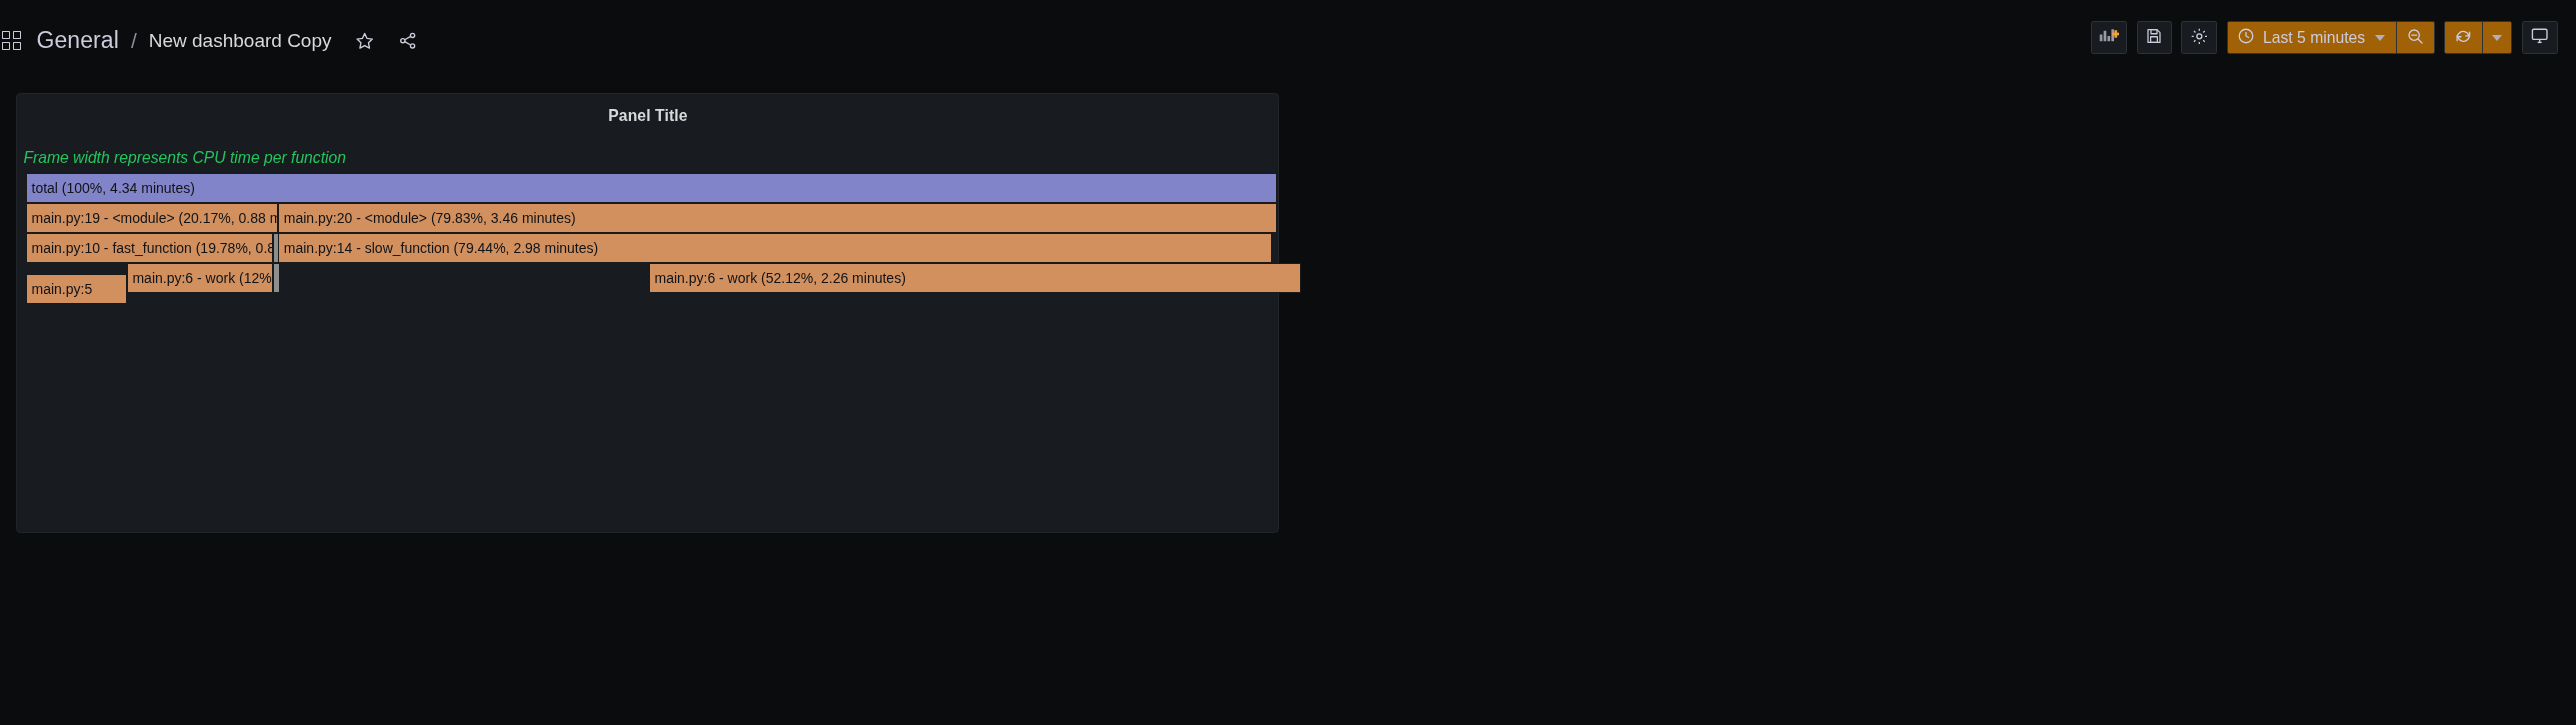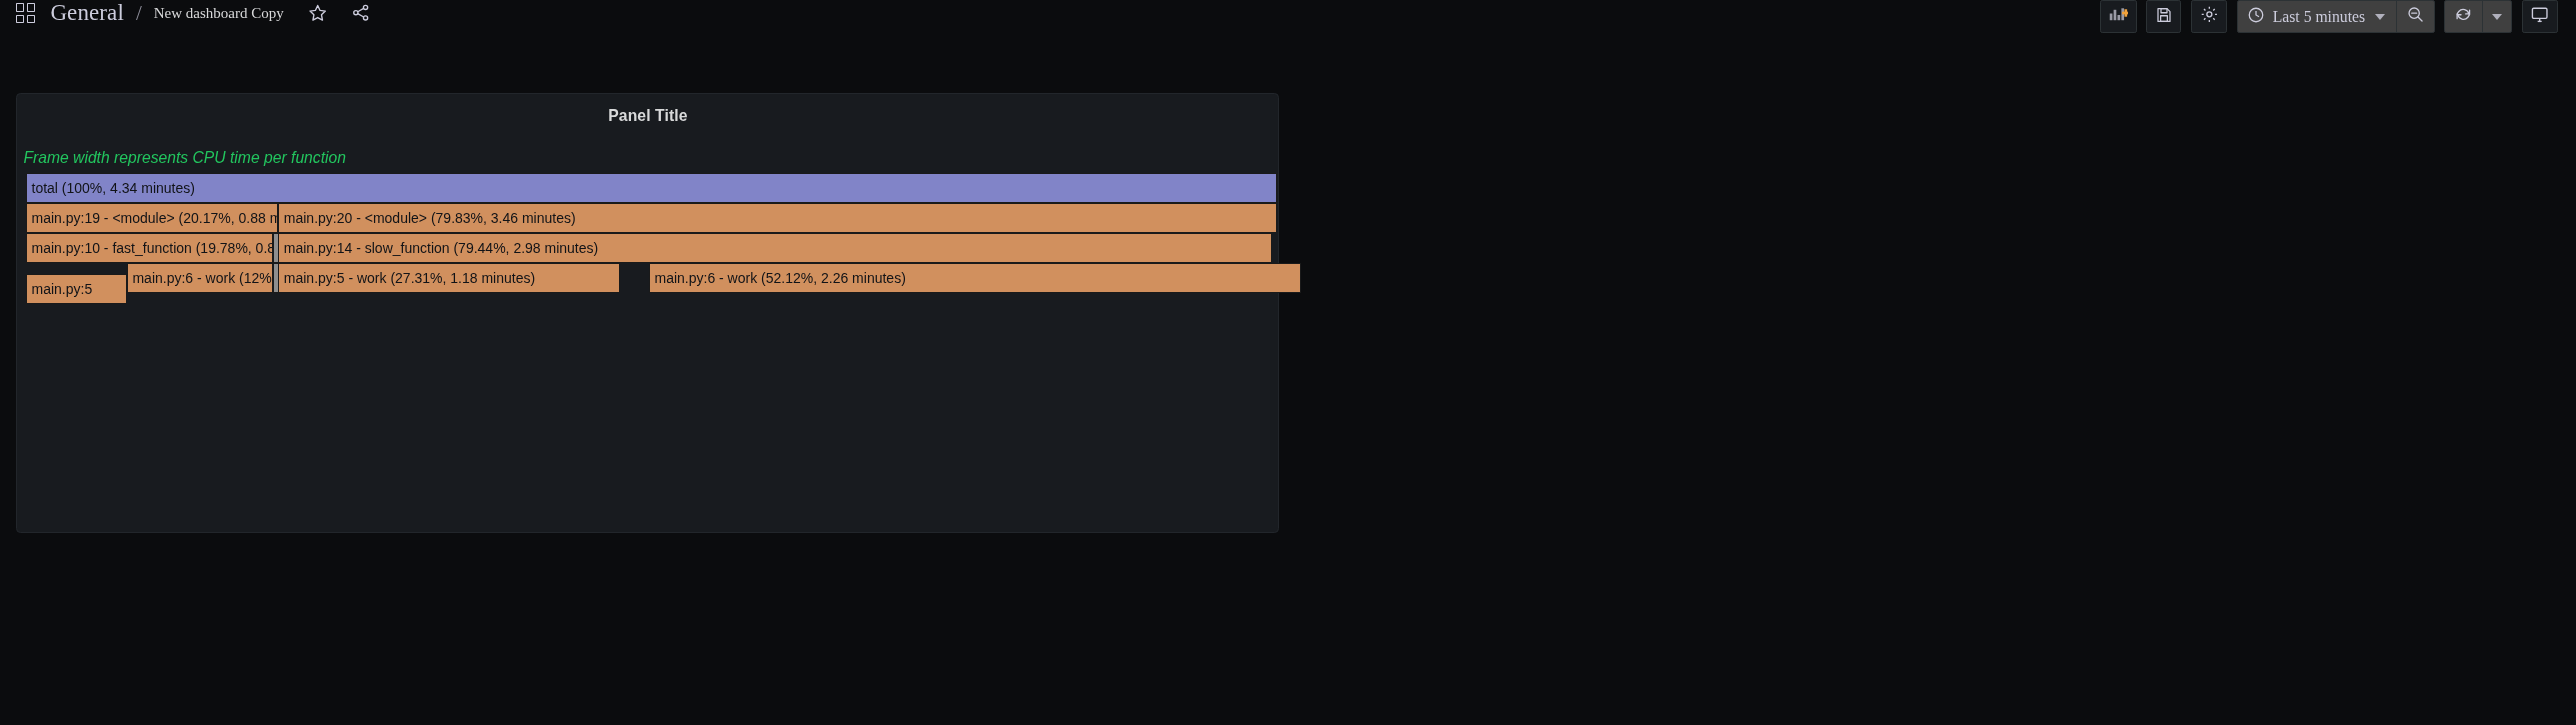--- a/index.html
+++ b/index.html
@@ -8,24 +8,23 @@
     background: #0b0c0e;
     font-family: "Liberation Sans", sans-serif;
     overflow: hidden;
   }
 
   
   .navbar {
     position: relative;
     height: 54px;
     display: flex;
-    align-items: flex-start;
-    padding: 0 18px 0 16px;
+    align-items: flex-end;
+    padding: 0 18px 0 2px;
     background: #0b0c0e;
-    font-family: Liberation Serif, serif;
   }
   .breadcrumb {
     display: flex;
     align-items: center;
     gap: 0;
   }
   .dash-icon {
     width: 21px; height: 21px;
     margin-right: 13.4px;
     display: flex; flex-wrap: wrap;
@@ -44,21 +43,21 @@
     letter-spacing: 0.1px;
     white-space: nowrap;
   }
   .crumb-sep {
     color: #8e8e9a;
     font-size: 21px;
     margin: 0 12px;
   }
   .crumb-current {
     color: #d8d9da;
-    font-size: 15px;
+    font-size: 19px;
     white-space: nowrap;
   }
   .crumb-actions { display: flex; align-items: center; gap: 18px; margin-left: 21px; }
   .icon-btn-plain {
     width: 25px; height: 25px;
     display: flex; align-items: center; justify-content: center;
     color: #ccccdc;
   }
   .icon-btn-plain svg { display: block; }
 
@@ -77,21 +76,21 @@
     border-radius: 2.2px;
     display: flex;
     align-items: center;
     justify-content: center;
     color: #ccccdc;
   }
   .tgroup {
     display: flex;
     align-items: center;
     height: 33px;
-    background: #404040;
+    background: #a16207;
     border: 0.7px solid #2c3235;
     border-radius: 2.2px;
     overflow: hidden;
   }
   .tgroup > .seg {
     height: 100%;
     display: flex;
     align-items: center;
     justify-content: center;
     padding: 0 9px;
@@ -300,17 +299,16 @@
     </div>
     <div class="flame-row">
       <div class="frame fn" style="left: 0%; width: 19.78%;">main.py:10 - fast_function (19.78%, 0.86 minutes)</div>
       <div class="frame spacer" style="left: 19.78%; width: 0.39%;"></div>
       <div class="frame fn" style="left: 20.17%; width: 79.44%;">main.py:14 - slow_function (79.44%, 2.98 minutes)</div>
     </div>
     <div class="flame-row">
       <div class="frame fn" style="left: 0%; width: 8.07%; margin-top: 11px;">main.py:5</div>
       <div class="frame fn" style="left: 8.07%; width: 11.71%;">main.py:6 - work (12%, 0.51 minutes)</div>
       <div class="frame spacer" style="left: 19.78%; width: 0.39%;"></div>
-      <div class="frame fn" style="left: 20.17%; width: 27.31%;">main.py:5 - work (27.31%, 1.18 minutes)</div>
       <div class="frame fn" style="left: 47.48%; width: 52.12%; margin-left: 29px;">main.py:6 - work (52.12%, 2.26 minutes)</div>
     </div>
   </div>
 
 
 </body></html>

